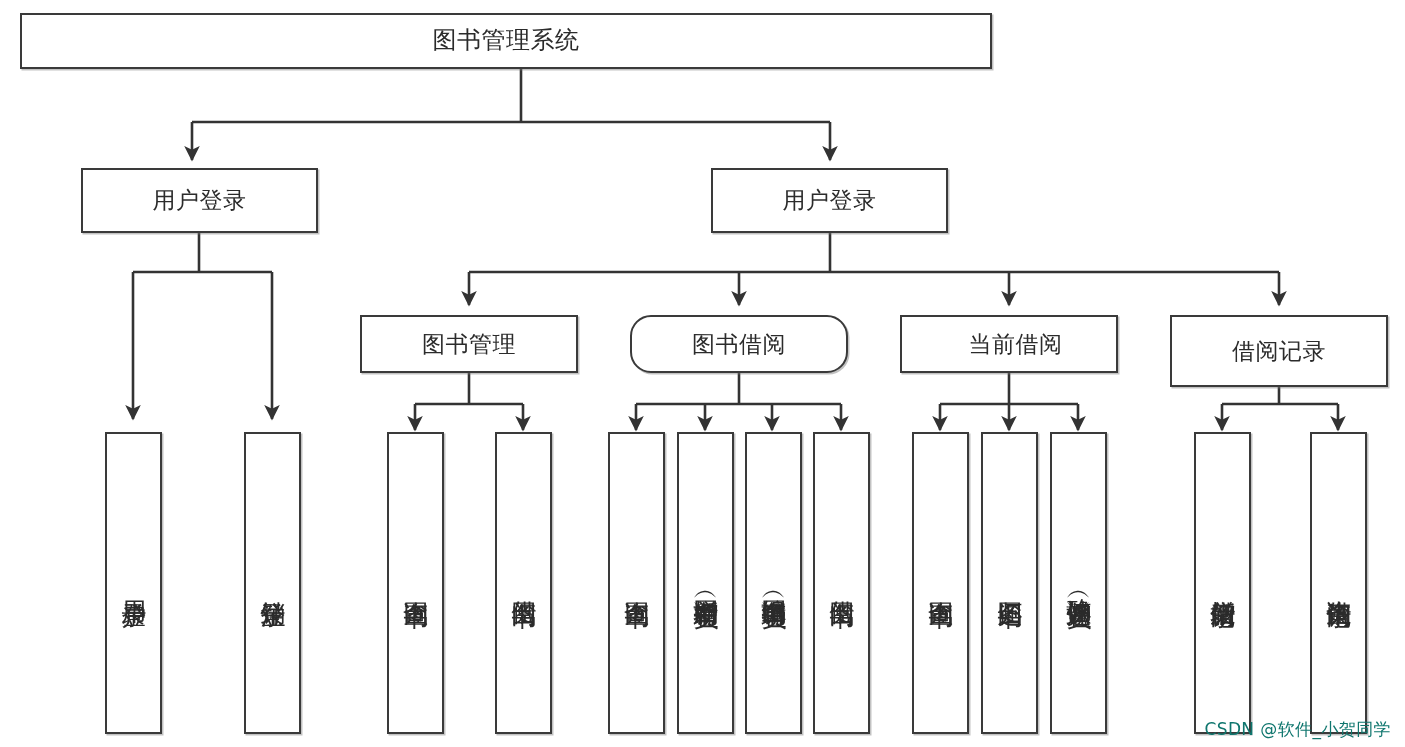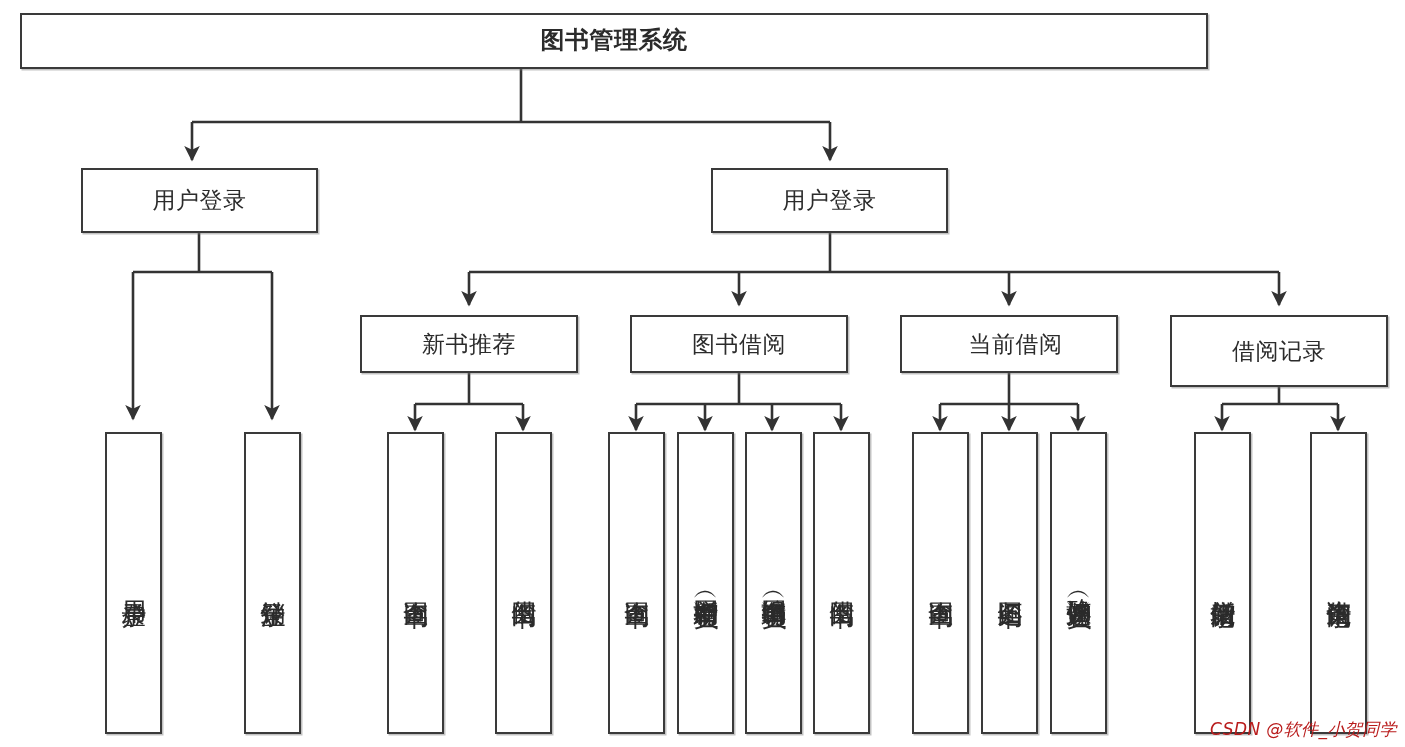--- a/index.html
+++ b/index.html
@@ -55,28 +55,27 @@
   .node-box.vertical .node-label {
     writing-mode: vertical-rl;
     text-orientation: upright;
     font-size: 25px;
     line-height: 1.12;
     letter-spacing: 1px;
     white-space: nowrap;
   }
   #watermark {
     position: absolute;
-    right: 8px;
+    right: 14px;
     bottom: 6px;
     font-size: 17px;
-    color: #b91c1c;
+    color: #0f766e;
     letter-spacing: 0.4px;
     user-select: none;
     white-space: nowrap;
-    font-style: italic;
   }
 </style>
 </head>
 <body>
 
 <div id="diagram-root">
 
   <svg id="tree-svg" viewBox="0 0 1405 747" xmlns="http://www.w3.org/2000/svg">
     <defs>
       <marker id="arrow" viewBox="0 0 10 10" refX="9" refY="5" markerWidth="6" markerHeight="6" orient="auto-start-reverse">
@@ -136,37 +135,37 @@
     </g>
 
     <g stroke="#333333" stroke-width="2.6" fill="none">
       <path d="M 1279 373 L 1279 404"></path>
       <path d="M 1222 404 L 1338 404"></path>
       <path d="M 1222 404 L 1222 430" marker-end="url(#arrow)"></path>
       <path d="M 1338 404 L 1338 430" marker-end="url(#arrow)"></path>
     </g>
   </svg>
 
-  <div class="node-box horizontal root" style="left:20px; top:13px; width:1188px; height:56px;font-weight:bold;">
+  <div class="node-box horizontal root" style="left:20px; top:13px; width:972px; height:56px;">
     <span class="node-label">图书管理系统</span>
   </div>
 
   <div class="node-box horizontal" style="left:81px; top:168px; width:237px; height:65px;">
     <span class="node-label">用户登录</span>
   </div>
 
   <div class="node-box horizontal" style="left:711px; top:168px; width:237px; height:65px;">
     <span class="node-label">用户登录</span>
   </div>
 
   <div class="node-box horizontal" style="left:360px; top:315px; width:218px; height:58px;">
-    <span class="node-label">新书推荐</span>
-  </div>
-
-  <div class="node-box horizontal" style="left:630px; top:315px; width:218px; height:58px;">
+    <span class="node-label">图书管理</span>
+  </div>
+
+  <div class="node-box horizontal" style="left:630px; top:315px; width:218px; height:58px;border-radius:21px;">
     <span class="node-label">图书借阅</span>
   </div>
 
   <div class="node-box horizontal" style="left:900px; top:315px; width:218px; height:58px;padding-left:13px;">
     <span class="node-label">当前借阅</span>
   </div>
 
   <div class="node-box horizontal" style="left:1170px; top:315px; width:218px; height:72px;">
     <span class="node-label">借阅记录</span>
   </div>

